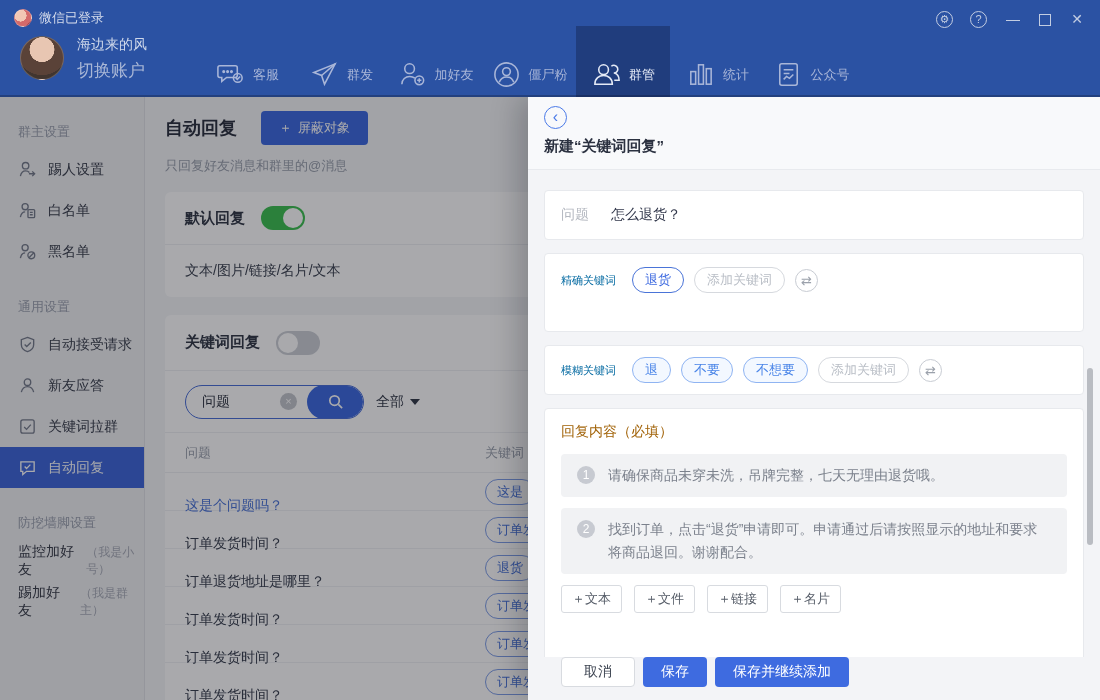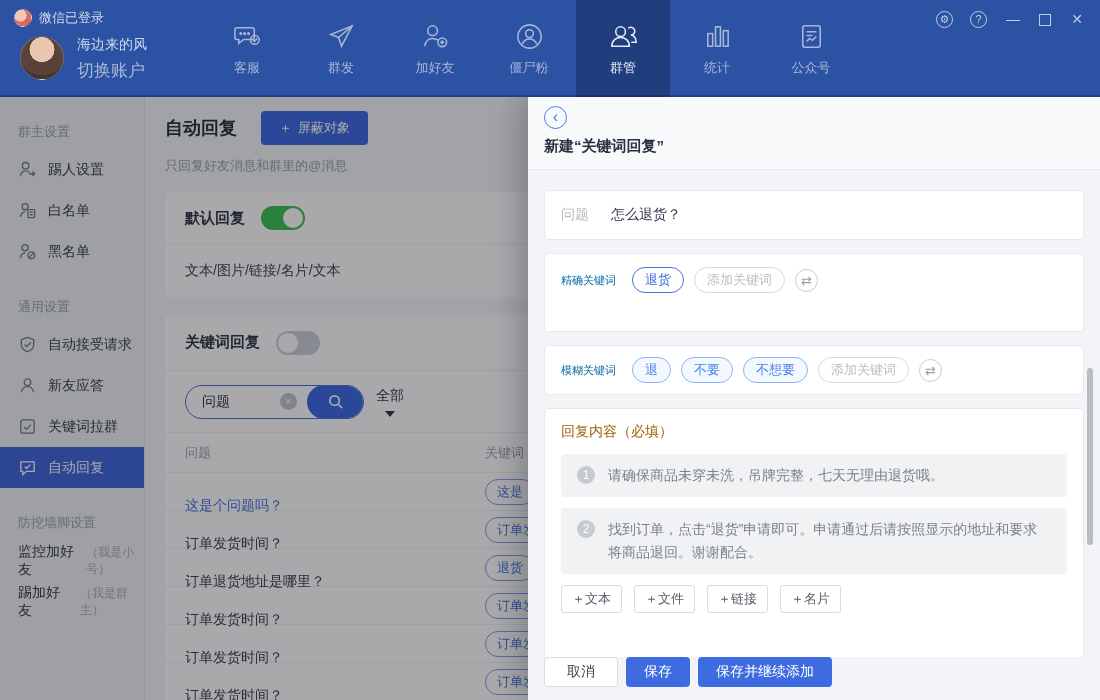--- a/index.html
+++ b/index.html
@@ -10,21 +10,21 @@
   .topbar { position:relative; height:97px; background:#2b52a3; border-bottom:2px solid #23407e; color:#c6d0e6; }
   .status { position:absolute; top:9px; left:14px; display:flex; align-items:center; gap:7px; font-size:13px; color:#d4dbeb; }
   .status-avatar { width:18px; height:18px; border-radius:50%; background:radial-gradient(circle at 35% 35%, #f2c7b4 0 40%, #d46a6a 41% 75%, #a33a4a 76%); border:1px solid rgba(255,255,255,.25); }
   .account { position:absolute; top:36px; left:20px; display:flex; gap:13px; }
   .account-avatar { width:44px; height:44px; border-radius:50%; background:radial-gradient(circle at 50% 30%, #e8c6b2 0 34%, #5a4238 35% 70%, #41352f 71%); border:1px solid rgba(255,255,255,.2); }
   .account-meta { display:flex; flex-direction:column; justify-content:center; gap:5px; }
   .account-name { font-size:14px; color:#cfd8ea; }
   .account-switch { font-size:17px; color:#a9b7d6; cursor:pointer; }
 
   .nav { position:absolute; left:200px; top:0; height:97px; display:flex; }
-  .nav-item { width:94px; height:97px; display:flex; flex-direction:column; align-items:center; justify-content:center; gap:7px; color:#a9b6d8; cursor:pointer; }
+  .nav-item { width:94px; height:97px; display:flex; flex-direction:row; align-items:center; justify-content:center; gap:7px; color:#a9b6d8; cursor:pointer;margin-top:26px; }
   .nav-item.active { background:rgba(5,14,40,.30); color:#e4eaf6; }
   .nav-item svg { width:31px; height:31px; stroke:currentColor; fill:none; stroke-width:1.6; }
   .nav-label { font-size:13px; }
 
   .win-controls { position:absolute; top:10px; right:14px; display:flex; gap:17px; align-items:center; color:#c3cde2; font-size:14px; }
   .win-btn { cursor:pointer; width:18px; text-align:center; line-height:18px; }
   .win-circle { border:1px solid #c3cde2; border-radius:50%; width:17px; height:17px; font-size:11px; line-height:15px; }
   .win-max { font-size:12px; border:1px solid #c3cde2; width:12px; height:12px; margin-top:2px; }
 
   
@@ -61,21 +61,21 @@
   .toggle.off .knob { left:2px; }
 
   .card2 { margin-top:18px; height:390px; }
   .row-kw { height:56px; border-bottom:1px solid #eef0f3; }
   .row-search { height:62px; border-bottom:1px solid #eef0f3; gap:12px; }
   .search-pill { display:flex; align-items:center; height:34px; border:1px solid #4a6fd8; border-radius:17px; overflow:hidden; background:#fff; }
   .search-input { border:none; outline:none; width:94px; padding:0 0 0 16px; font-size:14px; color:#2f3542; font-family:inherit; background:transparent; }
   .search-clear { width:17px; height:17px; border-radius:50%; background:#c3c6cc; color:#fff; font-size:11px; line-height:17px; text-align:center; cursor:pointer; flex:none; }
   .search-btn { margin-left:10px; width:56px; height:34px; background:#3e6be0; border:none; border-radius:17px; display:flex; align-items:center; justify-content:center; cursor:pointer; flex:none; }
   .search-btn svg { width:17px; height:17px; stroke:#fff; fill:none; stroke-width:1.8; }
-  .filter { display:flex; align-items:center; gap:6px; font-size:14px; color:#343b49; cursor:pointer;flex-direction:column; }
+  .filter { display:flex; align-items:center; gap:6px; font-size:14px; color:#343b49; cursor:pointer; }
   .caret { width:0; height:0; border-left:5px solid transparent; border-right:5px solid transparent; border-top:6px solid #343b49; }
 
   .t-header { height:40px; display:flex; align-items:center; padding:0 20px; font-size:13px; color:#9aa1ad; border-bottom:1px solid #eef0f3; }
   .t-col-q { width:300px; }
   .t-row { height:38px; display:flex; align-items:center; padding:0 20px; font-size:14px; color:#3a4150; border-bottom:1px solid #f0f1f4; cursor:pointer; }
   .t-row .q { width:300px;margin-top:29px; }
   .t-row.hl .q { color:#4a74d8; }
   .tag-pill { border:1px solid #7f9fe8; color:#4a74d8; font-size:13px; border-radius:999px; padding:3px 11px; white-space:nowrap; }
 
   
@@ -99,21 +99,21 @@
   .swap-btn { width:23px; height:23px; border-radius:50%; border:1px solid #c8ccd3; color:#9ba1ab; font-size:13px; line-height:21px; text-align:center; cursor:pointer; }
 
   .pcard-reply { padding:14px 16px 16px; height:263px; }
   .reply-label { font-size:14px; color:#a16207; margin-bottom:13px; }
   .bubble { background:#f1f2f4; border-radius:4px; padding:10px 16px; display:flex; gap:13px; margin-bottom:11px; cursor:pointer; }
   .badge { width:18px; height:18px; border-radius:50%; background:#c7cad1; color:#fff; font-size:12px; line-height:18px; text-align:center; flex:none; margin-top:2px; }
   .bubble-text { font-size:14px; color:#7b818c; line-height:1.65; }
   .add-row { display:flex; gap:12px; margin-top:0; }
   .btn-add { border:1px solid #d8dbe0; background:#fff; color:#565d68; font-size:13px; padding:4px 10px; border-radius:3px; cursor:pointer; font-family:inherit; }
 
-  .panel-foot { padding:0 16px 13px; display:flex; gap:8px; }
+  .panel-foot { padding:0 33px 13px; display:flex; gap:8px; }
   .btn { height:30px; border-radius:4px; font-size:14px; cursor:pointer; font-family:inherit; }
   .btn-cancel { background:#fff; border:1px solid #d8dbe0; color:#3c4350; width:74px; }
   .btn-primary { background:#3e6be0; border:none; color:#fff; padding:0 18px; }
 
   .panel-scrollbar { position:absolute; right:7px; top:271px; width:6px; height:177px; border-radius:3px; background:#b9bcc2; cursor:pointer; }
 </style>
 </head>
 <body>
 
 <div class="topbar">

